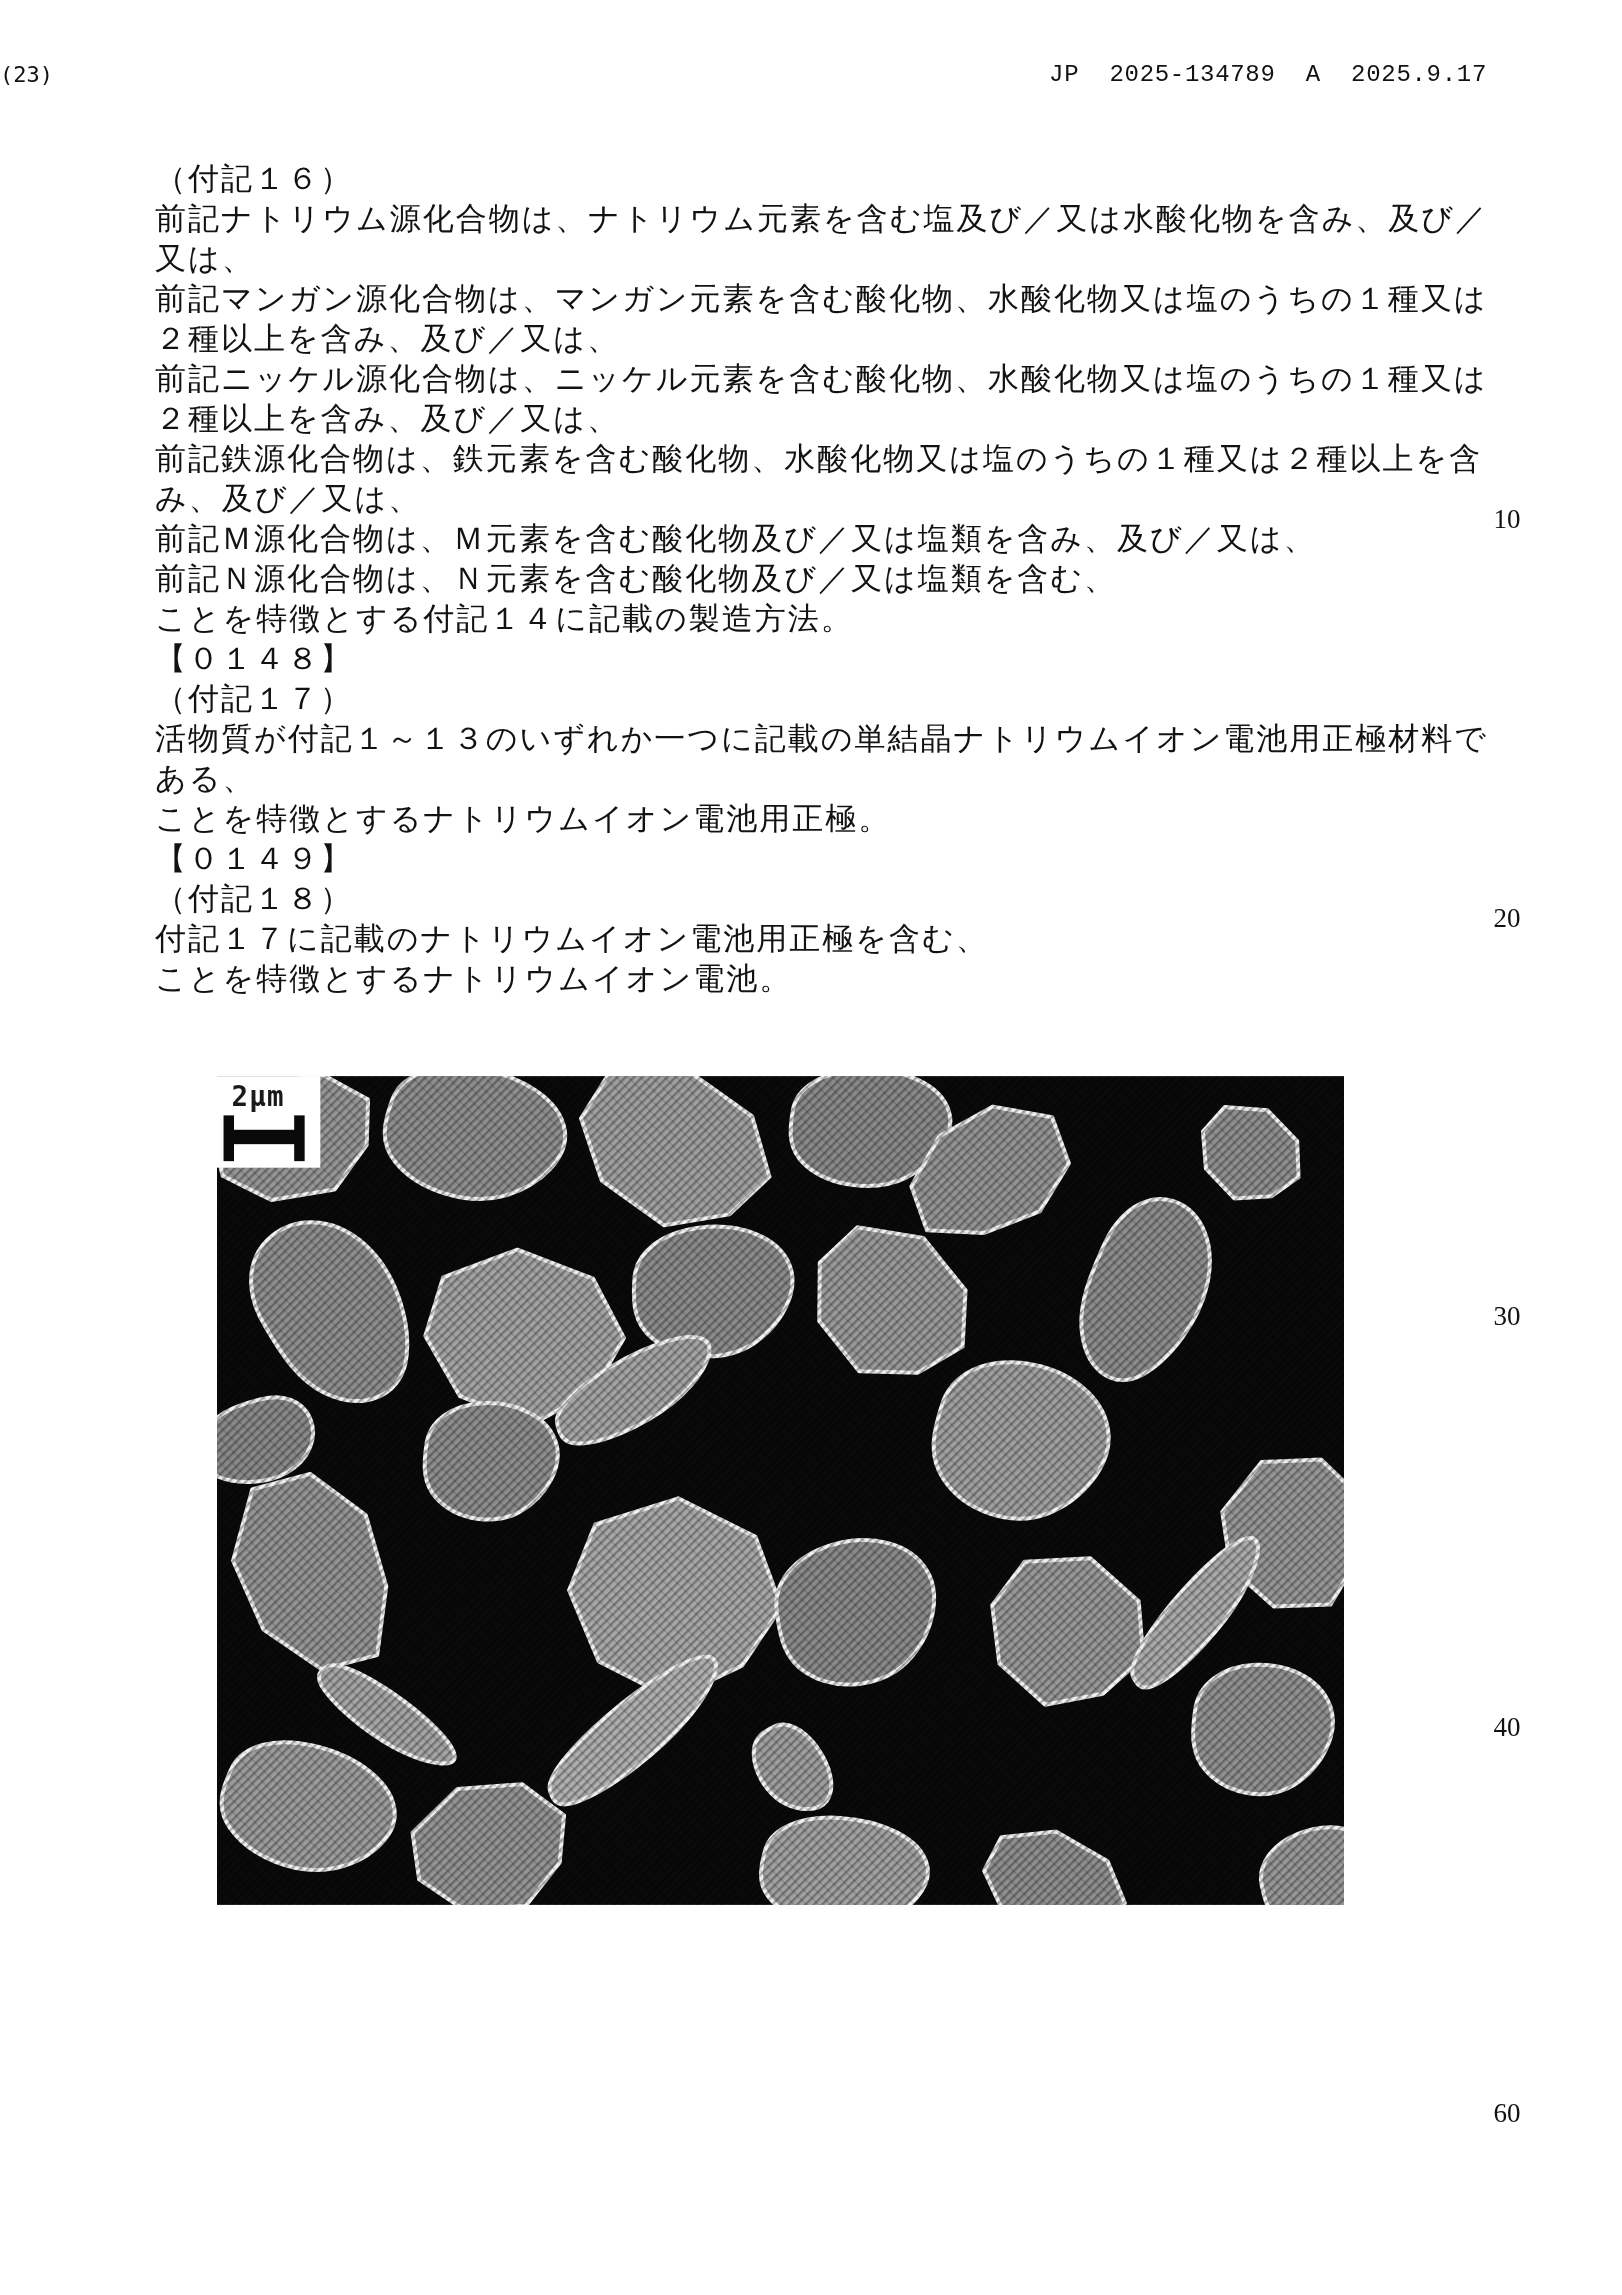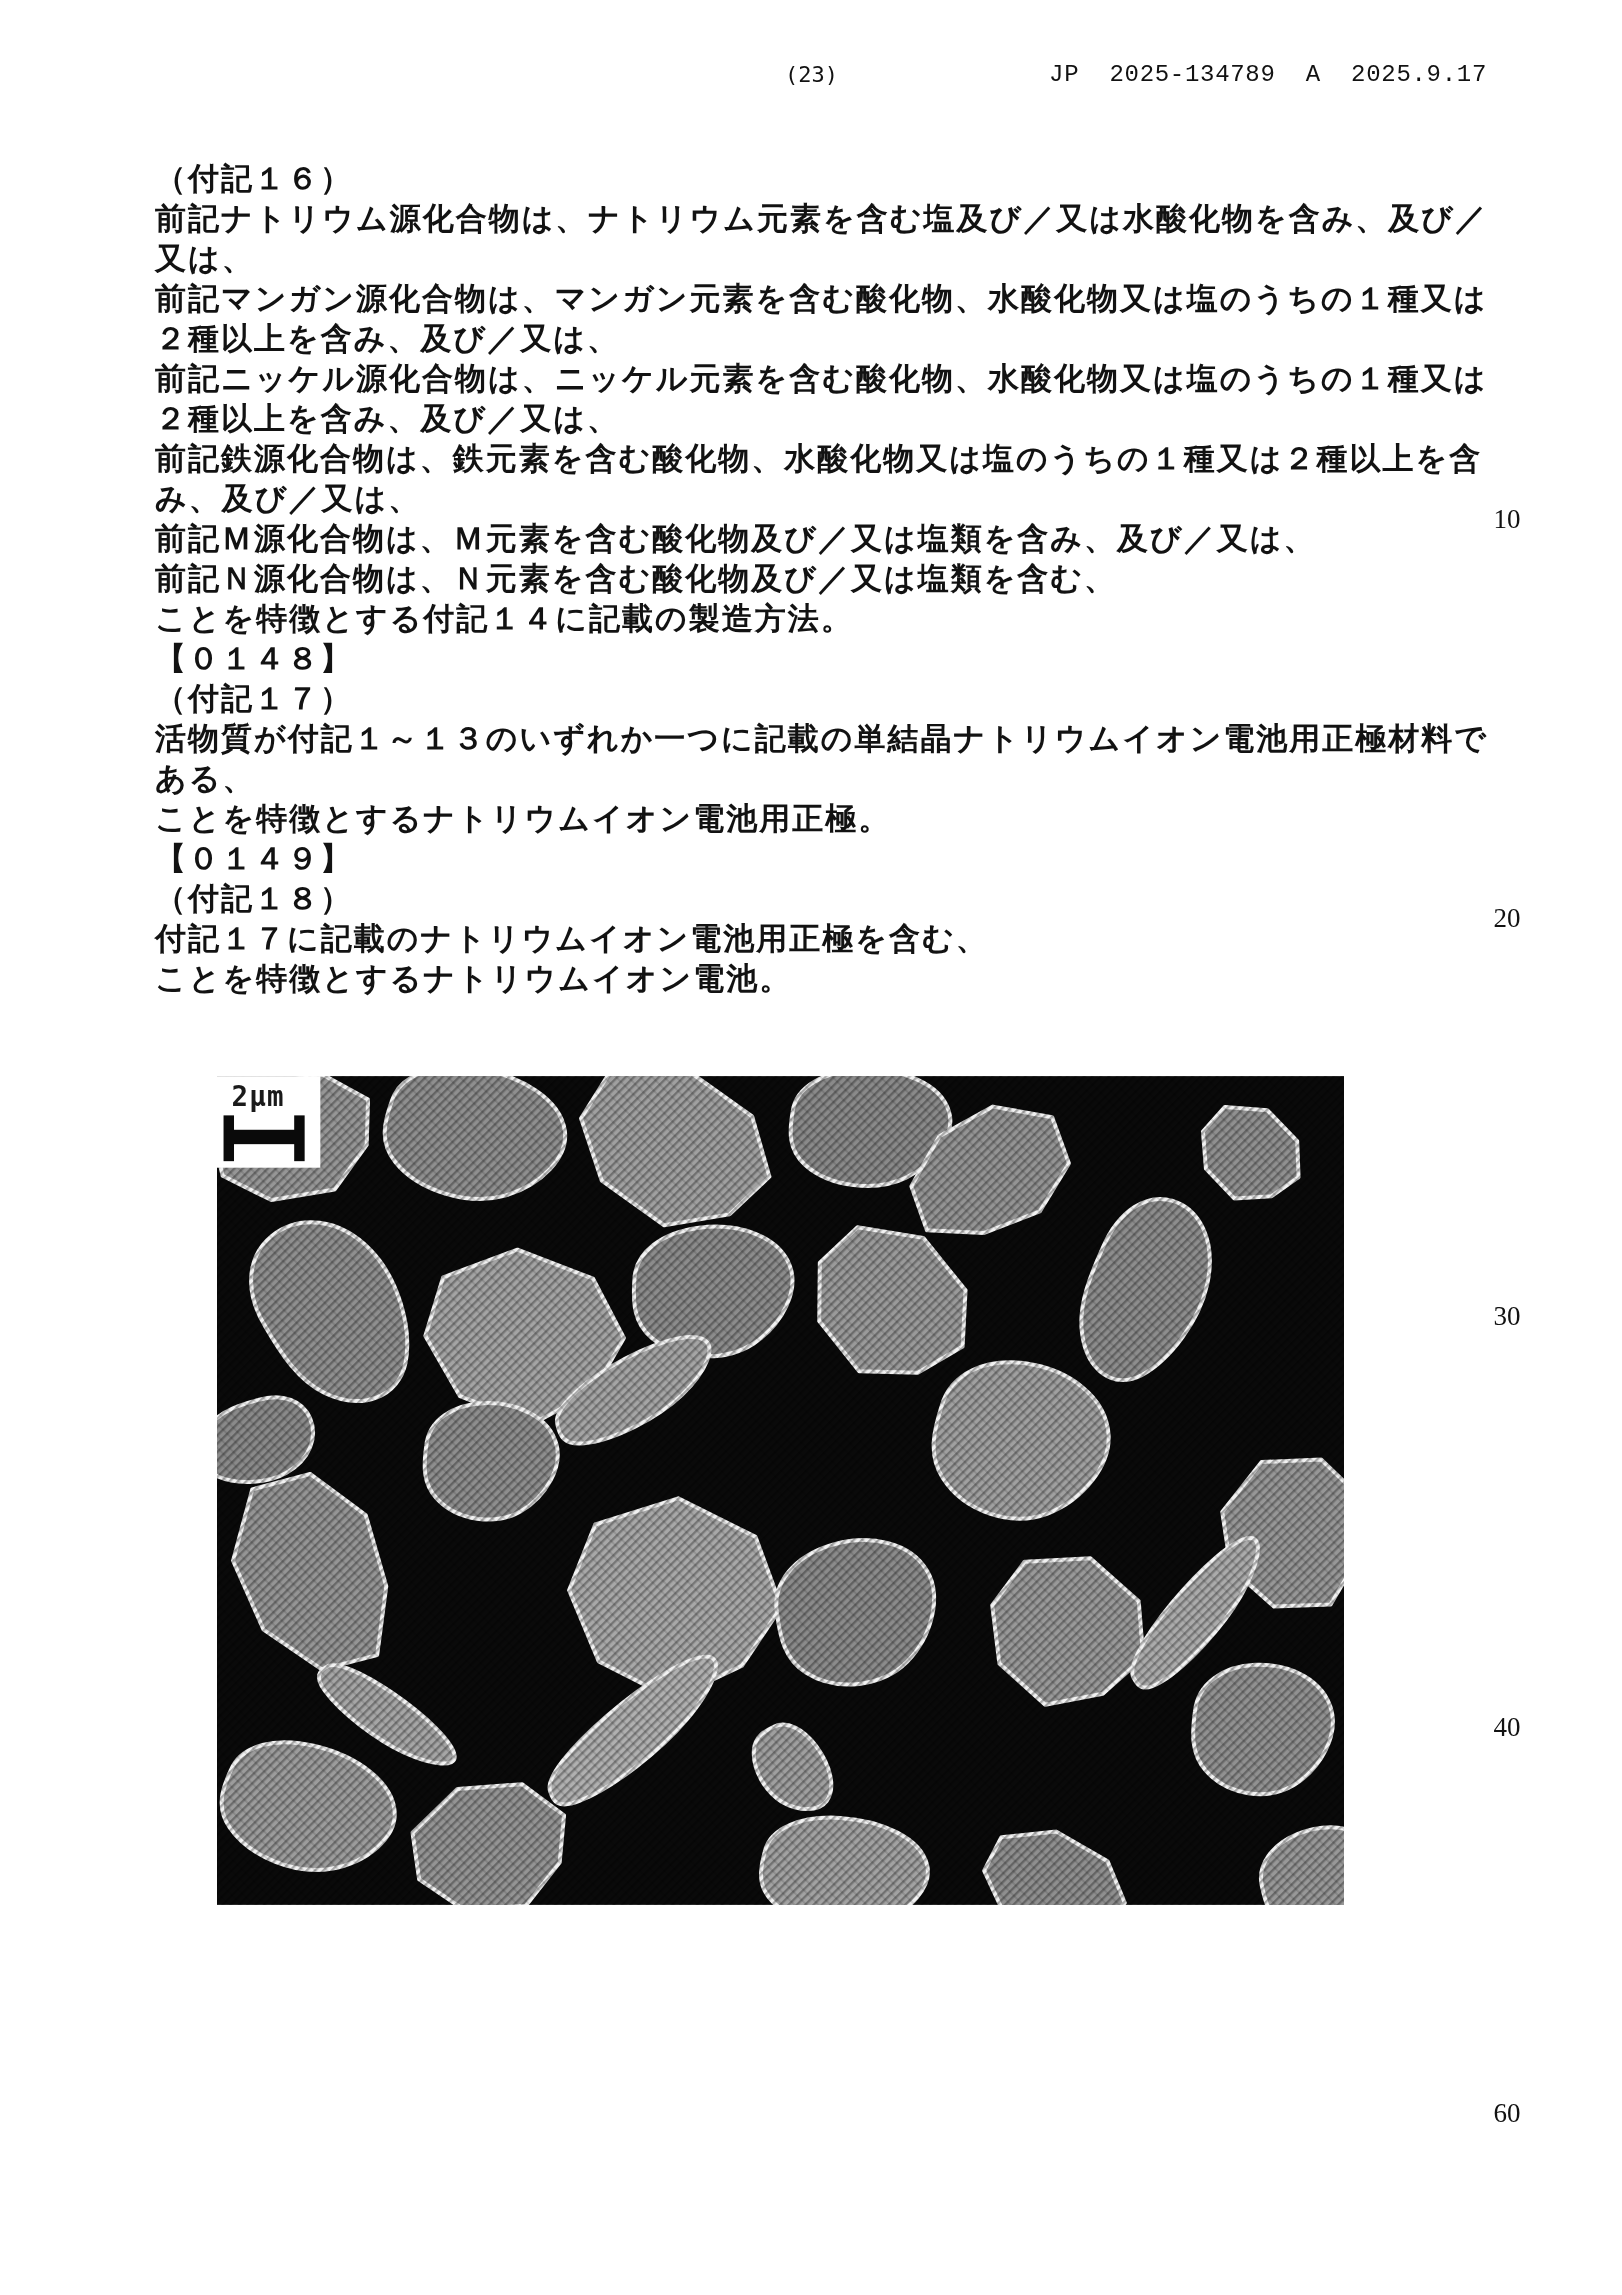--- a/index.html
+++ b/index.html
@@ -15,21 +15,21 @@
     overflow: hidden;
     font-family: "Liberation Serif", "DejaVu Serif", serif;
     color: #121212;
   }
   
   .header-pageno {
     position: absolute;
     top: 62px;
     left: 0;
     width: 1623px;
-    text-align: center;
+    text-align: left;
     font-family: "DejaVu Sans Mono", "Liberation Mono", monospace;
     font-size: 22px;
     line-height: 26px;
     white-space: pre;
   }
   .header-ref {
     position: absolute;
     top: 62px;
     right: 136px;
     font-family: Liberation Mono, monospace;
@@ -37,21 +37,20 @@
     line-height: 26px;
     letter-spacing: 0.7px;
     white-space: pre;
   }
   
   .body-text {
     position: absolute;
     left: 155px;
     top: 159px;
     width: 1355px;
-    font-weight: bold;
   }
   .tline {
     height: 40px;
     line-height: 40px;
     font-size: 31px;
     letter-spacing: 2px;
     white-space: pre;
   }
   
   .margin-num {

